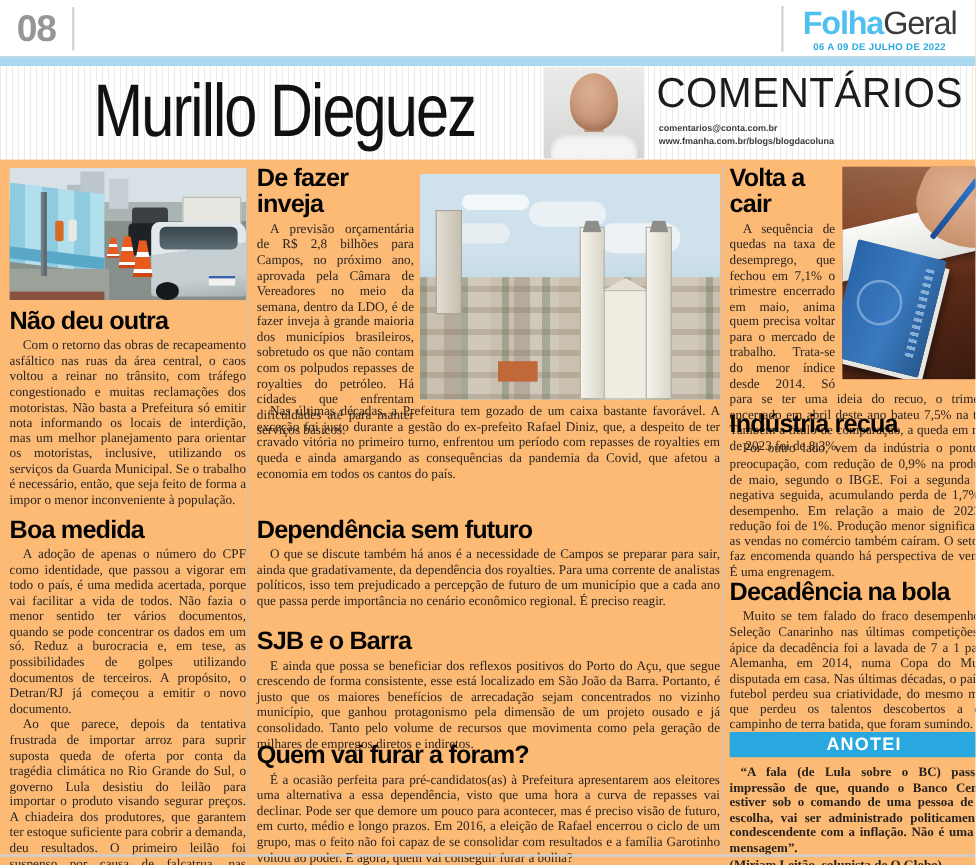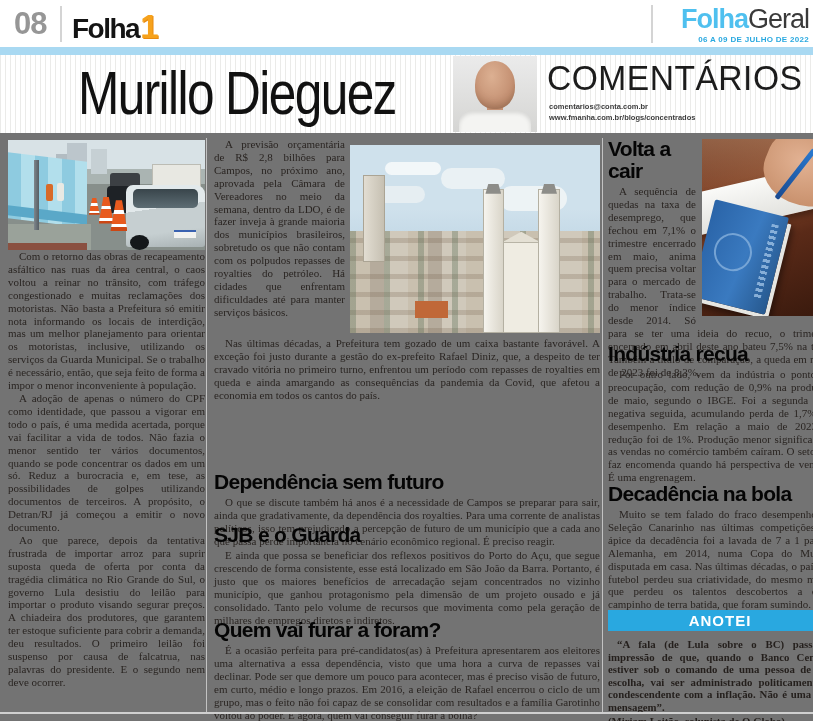--- a/index.html
+++ b/index.html
@@ -1,32 +1,32 @@
 <!DOCTYPE html>
 <html><head>
 <meta charset="utf-8">
 <style>
   * { margin:0; padding:0; box-sizing:border-box; }
   html,body { background:#fff; }
   .page {
     position:relative; width:813px; height:721px; overflow:hidden;
-    background:#737373; font-family:"Liberation Serif", serif; color:#2a2522;
+    background:#fdba74; font-family:"Liberation Serif", serif; color:#2a2522;
   }
 
   
   .hdr { position:absolute; top:0; left:0; right:0; height:47px; background:#fff; }
   .page-num { position:absolute; left:14px; top:6px; font-family:"Liberation Sans",sans-serif;
     font-size:31px; font-weight:bold; color:#969696; letter-spacing:-1px; }
   .hdr-div1 { position:absolute; left:60px; top:6px; height:36px; width:2px; background:#d4d4d4; }
   .folha1 { position:absolute; left:72px; top:8px; font-family:"Liberation Sans",sans-serif;
     font-weight:bold; font-size:28px; color:#141414; letter-spacing:-1.5px; }
   .folha1 .one { color:#f6a21c; font-size:33px; letter-spacing:0;
     text-shadow:1px 1px 0 #e88a10; margin-left:1px; }
   .hdr-div2 { position:absolute; left:651px; top:5px; height:38px; width:2px; background:#d4d4d4; }
-  .folhageral { position:absolute; right:4px; top:6px; text-align:right;
+  .folhageral { position:absolute; right:16px; top:6px; text-align:center;
     font-family:"Liberation Sans",sans-serif; }
   .folhageral .fg-line { font-size:27px; letter-spacing:-1px; line-height:27px; }
   .folhageral .fg-blue { color:#4fc0ef; font-weight:bold; }
   .folhageral .fg-dark { color:#3a3a3a; font-weight:normal; }
   .folhageral .fg-date { font-size:8px; font-weight:bold; color:#2aa9e0; letter-spacing:.3px; margin-top:2px; }
   .blue-bar { position:absolute; top:47px; left:0; right:0; height:8px; background:#a9d9f2; }
 
   
   .masthead { position:absolute; top:55px; left:0; right:0; height:78px;
     background:repeating-linear-gradient(90deg,#ebebe9 0 1px,#ffffff 1px 5px); }
@@ -67,21 +67,21 @@
   
   .col1 h2.headline { margin:7px 0 3px; }
   .photo-frame { overflow:hidden; position:relative; }
   .photo-traffic { width:197px; height:110px; margin-top:2px; }
 
   
   .art { position:absolute; left:0; right:0; }
   .c2a1 { top:0; height:198px; }
   .c2a1 .txt { width:131px; }
   .photo-city { position:absolute; right:0; top:7px; width:250px; height:188px; }
-  .c2a2 { top:199px; } .c2a3 { top:293px;margin-top:40px; } .c2a4 { top:386px; } .c2a5 { top:481px; }
+  .c2a2 { top:199px; } .c2a3 { top:293px; } .c2a4 { top:386px; } .c2a5 { top:481px; }
   .art h2.headline { margin-bottom:3px; }
 
   
   .c3a1 { top:0; height:226px; }
   .photo-workcard { float:right; width:130px; height:177px; margin:1px 0 4px 6px; }
   .c3a2 { top:205px; } .c3a3 { top:345px; }
   .anotei { top:472px; }
   .anotei-bar { height:21px; background:#29a8e0; text-align:center;
     font-family:"Liberation Sans",sans-serif; font-weight:bold; font-size:15px;
     color:#fff; letter-spacing:1px; line-height:21px; }
@@ -169,40 +169,39 @@
     background:repeating-linear-gradient(#9cc0e4 0 3px, transparent 3px 6px); opacity:.8; }
 </style>
 </head>
 <body>
 
 <div class="page">
 
   <div class="hdr">
     <div class="page-num">08</div>
     <div class="hdr-div1"></div>
-    <div class="folha1"><span>Folha</span><span class="one">1</span></div>
     <div class="hdr-div2"></div>
     <div class="folhageral">
       <div class="fg-line"><span class="fg-blue">Folha</span><span class="fg-dark">Geral</span></div>
       <div class="fg-date">06 A 09 DE JULHO DE 2022</div>
     </div>
   </div>
   <div class="blue-bar"></div>
 
   <div class="masthead">
     <div class="author">Murillo Dieguez</div>
     <div class="photo-author photo-frame">
       <div class="a-neck"></div>
       <div class="a-head"></div>
       <div class="a-shirt"></div>
     </div>
     <div class="col-title">COMENTÁRIOS</div>
     <div class="contact">
       <div>comentarios@conta.com.br</div>
-      <div>www.fmanha.com.br/blogs/concentrados</div>
+      <div>www.fmanha.com.br/blogs/blogdacoluna</div>
     </div>
   </div>
 
   <div class="vdiv d1"></div>
   <div class="vdiv d2"></div>
 
   <div class="col col1">
     <div class="photo-frame photo-traffic">
       <div class="t-bldg"></div>
       <div class="t-wall"></div>
@@ -215,52 +214,55 @@
       <div class="t-car1"></div>
       <div class="t-car2"></div>
       <div class="t-suv">
           <div class="t-plate"></div>
         </div>
       <div class="t-cone k1"></div>
       <div class="t-cone k2"></div>
       <div class="t-cone k3"></div>
       <div class="t-curb"></div>
     </div>
+    <h2 class="headline">Não deu outra</h2>
     <p class="body-text">Com o retorno das obras de recapeamento asfáltico nas ruas da área central, o caos voltou a reinar no trânsito, com tráfego congestionado e muitas reclamações dos motoristas. Não basta a Prefeitura só emitir nota informando os locais de interdição, mas um melhor planejamento para orientar os motoristas, inclusive, utilizando os serviços da Guarda Municipal. Se o trabalho é necessário, então, que seja feito de forma a impor o menor inconveniente à população.</p>
+    <h2 class="headline">Boa medida</h2>
     <p class="body-text">A adoção de apenas o número do CPF como identidade, que passou a vigorar em todo o país, é uma medida acertada, porque vai facilitar a vida de todos. Não fazia o menor sentido ter vários documentos, quando se pode concentrar os dados em um só. Reduz a burocracia e, em tese, as possibilidades de golpes utilizando documentos de terceiros. A propósito, o Detran/RJ já começou a emitir o novo documento.</p>
     <p class="body-text">Ao que parece, depois da tentativa frustrada de importar arroz para suprir suposta queda de oferta por conta da tragédia climática no Rio Grande do Sul, o governo Lula desistiu do leilão para importar o produto visando segurar preços. A chiadeira dos produtores, que garantem ter estoque suficiente para cobrir a demanda, deu resultados. O primeiro leilão foi suspenso por causa de falcatrua, nas palavras do presidente. E o segundo nem deve ocorrer.</p>
   </div>
 
   <div class="col col2">
     <div class="art c2a1">
       <div class="photo-frame photo-city">
         <div class="c-cloud"></div>
         <div class="c-city"></div>
         <div class="c-tower"></div>
         <div class="c-roof1"></div>
         <div class="c-roof2"></div>
         <div class="c-church">
           <div class="c-nave"></div>
           <div class="c-tw l"></div>
           <div class="c-tw r"></div>
         </div>
       </div>
       <div class="txt">
+        <h2 class="headline">De fazer inveja</h2>
         <p class="body-text">A previsão orçamentária de R$ 2,8 bilhões para Campos, no próximo ano, aprovada pela Câmara de Vereadores no meio da semana, dentro da LDO, é de fazer inveja à grande maioria dos municípios brasileiros, sobretudo os que não contam com os polpudos repasses de royalties do petróleo. Há cidades que enfrentam dificuldades até para manter serviços básicos.</p>
       </div>
     </div>
     <div class="art c2a2">
       <p class="body-text">Nas últimas décadas, a Prefeitura tem gozado de um caixa bastante favorável. A exceção foi justo durante a gestão do ex-prefeito Rafael Diniz, que, a despeito de ter cravado vitória no primeiro turno, enfrentou um período com repasses de royalties em queda e ainda amargando as consequências da pandemia da Covid, que afetou a economia em todos os cantos do país.</p>
     </div>
     <div class="art c2a3">
       <h2 class="headline">Dependência sem futuro</h2>
       <p class="body-text">O que se discute também há anos é a necessidade de Campos se preparar para sair, ainda que gradativamente, da dependência dos royalties. Para uma corrente de analistas políticos, isso tem prejudicado a percepção de futuro de um município que a cada ano que passa perde importância no cenário econômico regional. É preciso reagir.</p>
     </div>
     <div class="art c2a4">
-      <h2 class="headline">SJB e o Guarda</h2>
+      <h2 class="headline">SJB e o Barra</h2>
       <p class="body-text">E ainda que possa se beneficiar dos reflexos positivos do Porto do Açu, que segue crescendo de forma consistente, esse está localizado em São João da Barra. Portanto, é justo que os maiores benefícios de arrecadação sejam concentrados no vizinho município, que ganhou protagonismo pela dimensão de um projeto ousado e já consolidado. Tanto pelo volume de recursos que movimenta como pela geração de milhares de empregos diretos e indiretos.</p>
     </div>
     <div class="art c2a5">
       <h2 class="headline">Quem vai furar a foram?</h2>
       <p class="body-text">É a ocasião perfeita para pré-candidatos(as) à Prefeitura apresentarem aos eleitores uma alternativa a essa dependência, visto que uma hora a curva de repasses vai declinar. Pode ser que demore um pouco para acontecer, mas é preciso visão de futuro, em curto, médio e longo prazos. Em 2016, a eleição de Rafael encerrou o ciclo de um grupo, mas o feito não foi capaz de se consolidar com resultados e a família Garotinho voltou ao poder. E agora, quem vai conseguir furar a bolha?</p>
     </div>
   </div>
 
   <div class="col col3">
     <div class="art c3a1">

